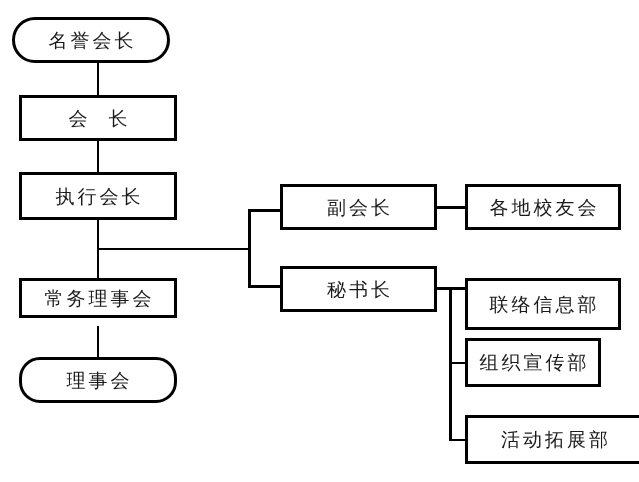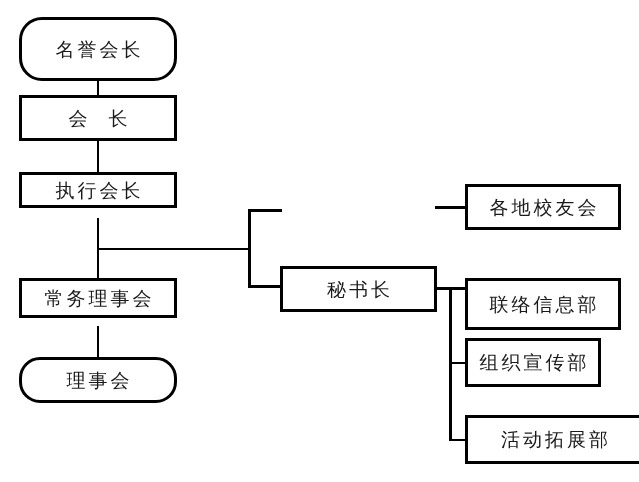--- a/index.html
+++ b/index.html
@@ -64,30 +64,31 @@
 
   <div class="conn thick-h" style="left:435px; top:206px; width:32px;"></div>
 
   <div class="conn thick-h" style="left:435px; top:287px; width:32px;"></div>
   <div class="conn thick-v" style="left:449px; top:287px; height:154px;"></div>
 
   <div class="conn h" style="left:449px; top:287px; width:18px;"></div>
   <div class="conn h" style="left:449px; top:362px; width:18px;"></div>
   <div class="conn h" style="left:449px; top:439px; width:18px;"></div>
 
-  <div class="node" style="left:19px; top:17px; width:158px; height:64px;border-radius:23px;">名誉会长</div>
+  <div class="node" style="left:12px; top:17px; width:158px; height:46px;border-radius:23px;">名誉会长</div>
 
   <div class="node" style="left:19px; top:95px; width:158px; height:46px;">会  长</div>
 
-  <div class="node" style="left:19px; top:172px; width:158px; height:36px;">执行会长</div>
+  <div class="node" style="left:19px; top:172px; width:158px; height:48px;">执行会长</div>
 
   <div class="node" style="left:19px; top:278px; width:158px; height:40px;">常务理事会</div>
 
   <div class="node" style="left:19px; top:357px; width:158px; height:46px;border-radius:21px;">理事会</div>
 
+  <div class="node" style="left:280px; top:184px; width:157px; height:46px;">副会长</div>
 
   <div class="node" style="left:280px; top:266px; width:157px; height:46px;">秘书长</div>
 
   <div class="node" style="left:465px; top:184px; width:156px; height:46px;">各地校友会</div>
 
   <div class="node" style="left:465px; top:278px; width:156px; height:52px;text-align:center;">联络信息部</div>
 
   <div class="node" style="left:465px; top:338px; width:136px; height:49px;">组织宣传部</div>
 
   <div class="node" style="left:465px; top:415px; width:179px; height:49px;">活动拓展部</div>

